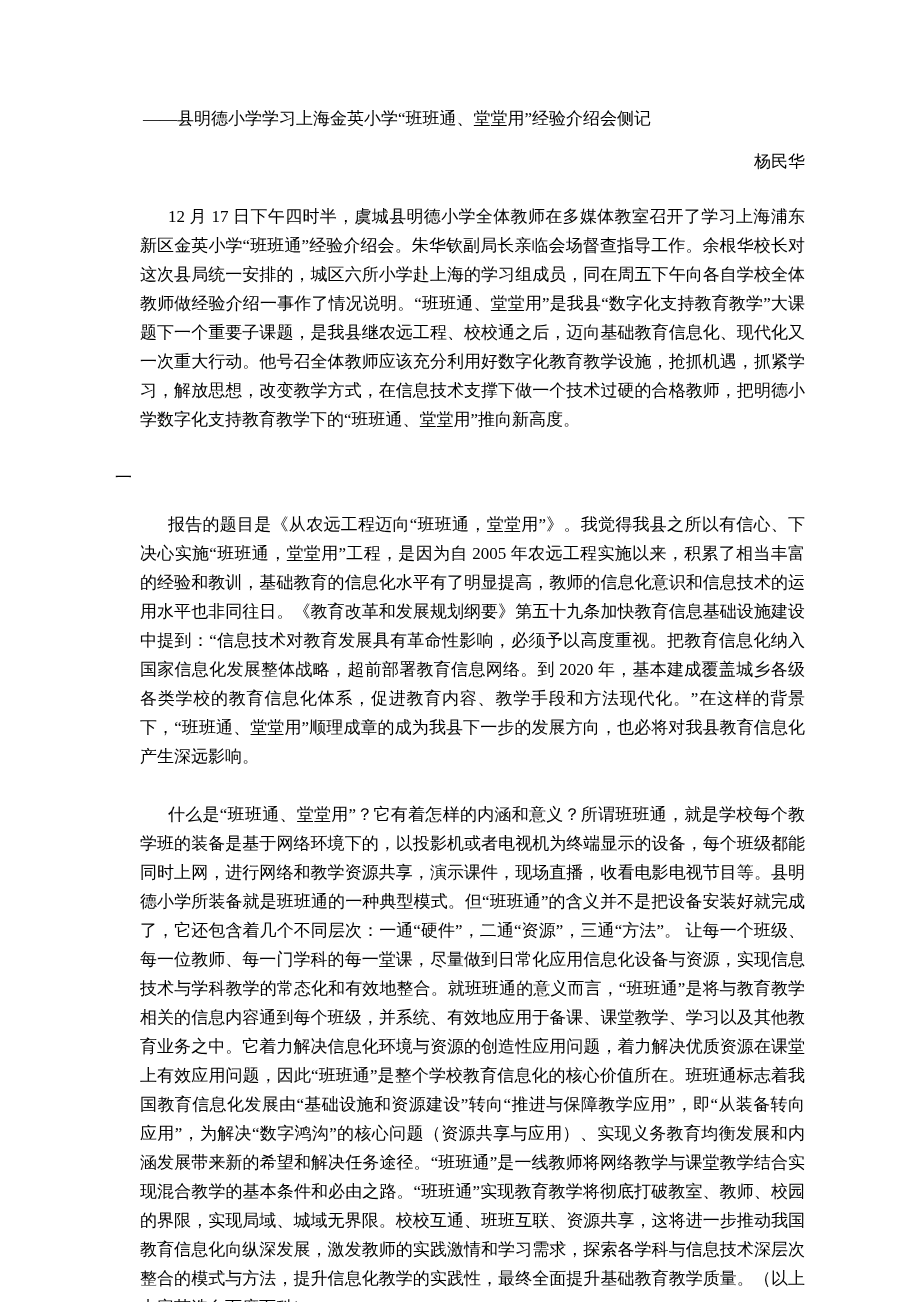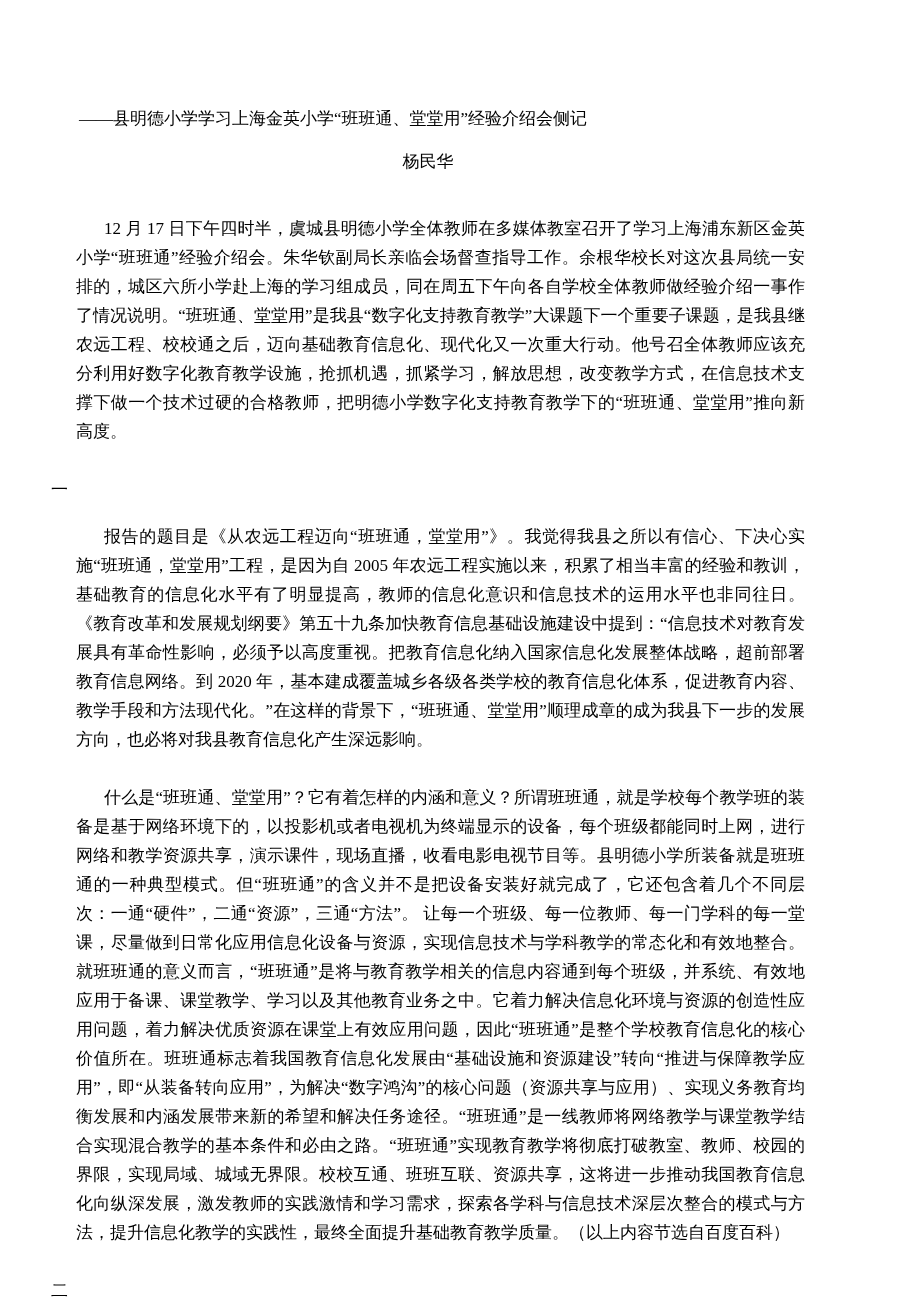--- a/index.html
+++ b/index.html
@@ -9,42 +9,42 @@
   }
   body {
     width: 920px;
     height: 1302px;
     overflow: hidden;
   }
   .page {
     box-sizing: border-box;
     width: 920px;
     height: 1302px;
-    padding: 104px 115px 40px 51px;
+    padding: 104px 115px 40px 115px;
     background: #ffffff;
     color: #000000;
     font-family: "Liberation Serif", "DejaVu Serif", serif;
     font-size: 17px;
     line-height: 29px;
     border-radius: 26px;
   }
   .block {
     margin: 0 0 29px 0;
     text-align: justify;
     text-justify: inter-ideograph;
     word-break: break-all;
   }
   .title {
     text-indent: 28px;
     text-align: left;
     margin-bottom: 14px;
   }
   .author {
-    text-align: center;
-    margin-bottom: 38px;
+    text-align: right;
+    margin-bottom: 26px;
   }
   .para {
     text-indent: 28px;
     margin-left: 25px;
   }
   .section-label {
     text-align: left;
     margin-bottom: 18px;
   }
 </style>

